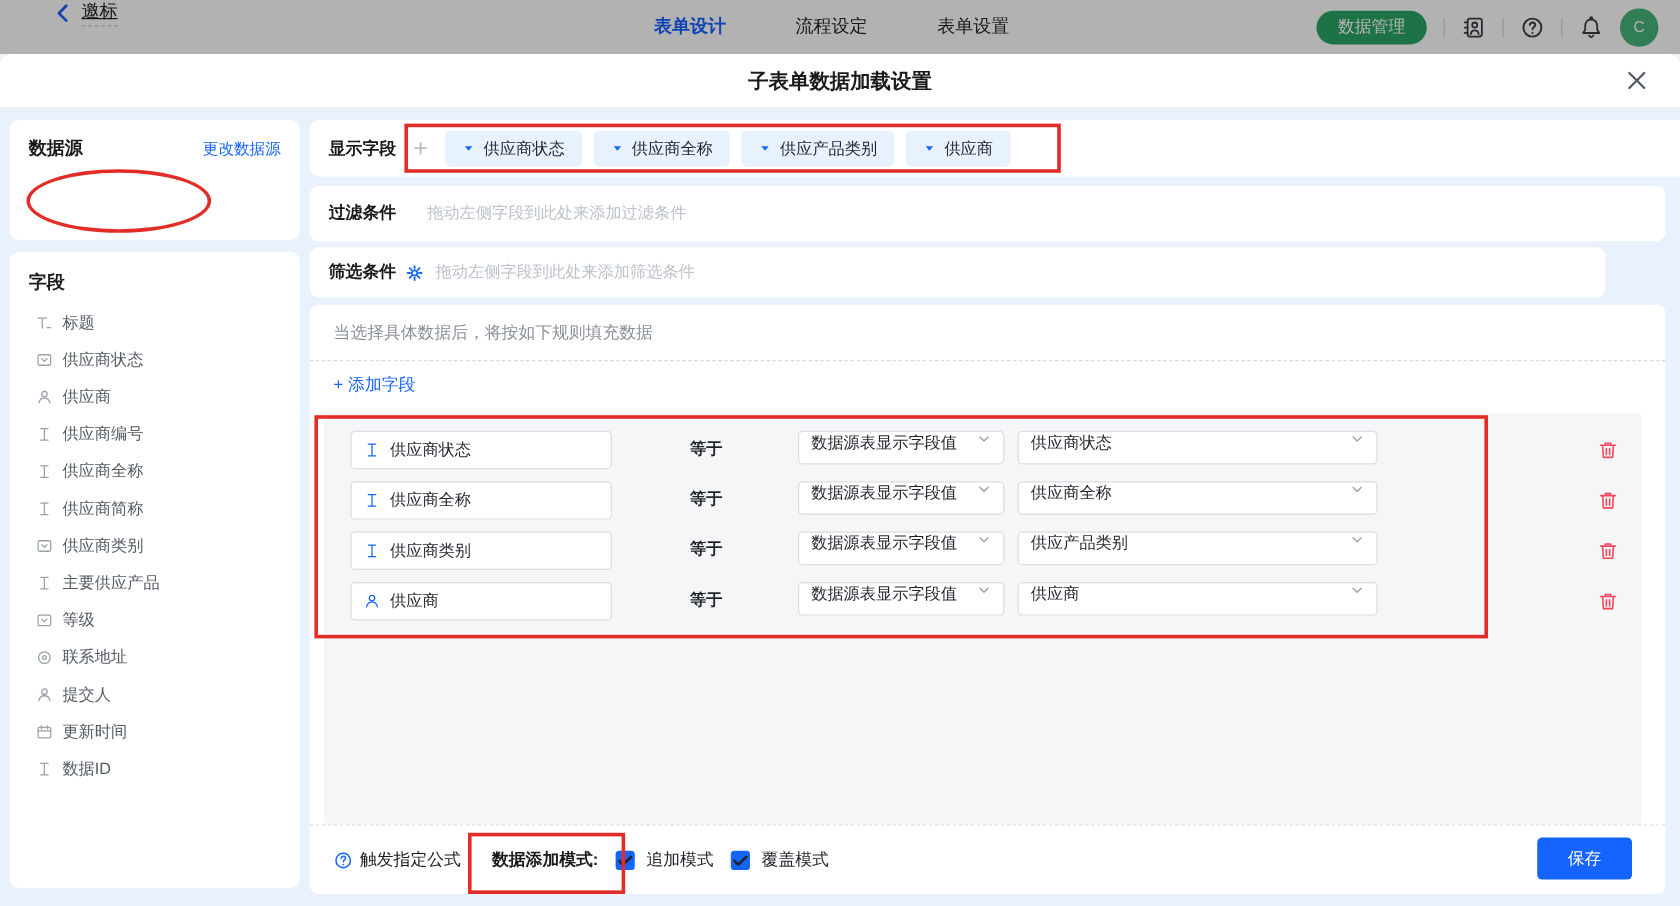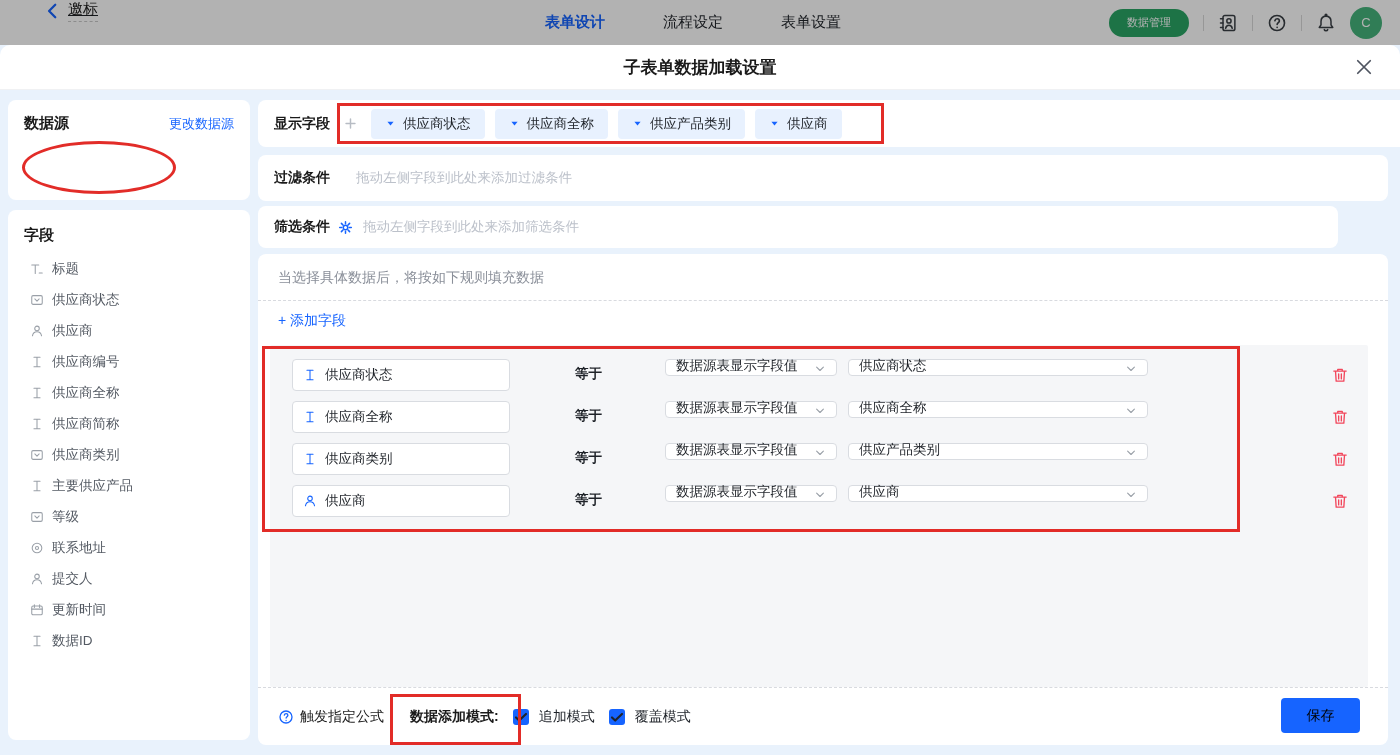--- a/index.html
+++ b/index.html
@@ -9,21 +9,21 @@
   
   .topbar { position:absolute; left:0; top:0; width:1400px; height:45px; background:#ffffff; display:flex; align-items:flex-start;text-decoration:underline; }
   .topbar::after { content:""; position:absolute; inset:0; background:rgba(0,0,0,0.30); z-index:5; }
   .tb-back { display:flex; align-items:center; gap:6px; margin-left:44px; cursor:pointer; }
   .tb-back .icn { width:18px; height:18px; color:#1664ff; }
   .tb-title { font-size:15px; color:#1a1a1a; padding-bottom:2px; border-bottom:1px dashed #c9c9c9; }
   .tb-tabs { position:absolute; left:545px; top:0; height:45px; display:flex; align-items:center; gap:58px; }
   .tb-tab { font-size:15px; color:#1f2329; cursor:pointer; white-space:nowrap; }
   .tb-tab.active { color:#1664ff; font-weight:600; }
   .tb-right { position:absolute; right:18px; top:0; height:45px; display:flex; align-items:center; gap:14px; }
-  .pill-btn { background:#2aa565; color:#fff; font-size:11px; height:28px; padding:0 18px; border-radius:14px; border:none; display:flex; align-items:center; cursor:pointer; }
+  .pill-btn { background:#2aa565; color:#fff; font-size:14px; height:28px; padding:0 18px; border-radius:14px; border:none; display:flex; align-items:center; cursor:pointer; }
   .tb-sep { width:1px; height:16px; background:#d8d8d8; }
   .tb-icn { width:20px; height:20px; color:#3a3f45; cursor:pointer; }
   .avatar { width:32px; height:32px; border-radius:50%; background:#45b37b; color:#fff; font-size:13px; display:flex; align-items:center; justify-content:center; cursor:pointer; }
 
   
   .modal-head { position:absolute; left:0; top:45px; width:1400px; height:45px; background:#fff; border-radius:10px 10px 0 0; border-bottom:1px solid #f0f1f3; display:flex; align-items:center; justify-content:center; z-index:2; }
   .modal-title { font-size:17px; font-weight:600; color:#1a1a1a; }
   .modal-close { position:absolute; right:26px; top:12px; width:20px; height:20px; color:#4e5советa; color:#4e5460; cursor:pointer; }
 
   .card { position:absolute; background:#fff; border-radius:8px; }
@@ -60,38 +60,38 @@
   
   .rules-card { left:258px; top:254px; width:1130px; height:491px; }
   .rules-header { padding:15px 20px 13px; font-size:14px; color:#8a8f99; border-bottom:1px dashed #d8dadf; }
   .add-field { margin:11px 20px; font-size:14px; color:#1664ff; cursor:pointer; display:inline-block; }
   .rules-panel { position:absolute; left:12px; top:91px; width:1098px; height:342px; background:#f5f6f8; border-radius:2px; }
   .rule-row { position:absolute; left:0; width:100%; height:32px; }
   .rule-row .fbox { position:absolute; left:22px; top:0; width:218px; height:32px; background:#fff; border:1px solid #d9dce1; border-radius:4px; display:flex; align-items:center; gap:8px; padding:0 10px; }
   .rule-row .fbox .icn { width:14px; height:14px; color:#1664ff; flex:none; }
   .rule-row .fbox .lbl { font-size:13.5px; color:#1f2329; }
   .op { position:absolute; left:305px; top:6px; font-size:13.5px; font-weight:600; color:#1f2329; }
-  .select { position:absolute; top:0; height:17px; background:#fff; border:1px solid #d9dce1; border-radius:4px; display:flex; align-items:flex-end; justify-content:space-between; padding:0 10px; cursor:pointer; }
+  .select { position:absolute; top:0; height:28px; background:#fff; border:1px solid #d9dce1; border-radius:4px; display:flex; align-items:flex-start; justify-content:space-between; padding:0 10px; cursor:pointer; }
   .sel1 { left:395px; width:172px; }
   .sel2 { left:578px; width:300px; }
   .select .lbl { font-size:13.5px; color:#1f2329; white-space:nowrap; }
   .select .arr { width:12px; height:12px; color:#9aa0a8; flex:none; }
   .trash { position:absolute; left:1061px; top:7px; width:18px; height:18px; color:#f2475c; cursor:pointer; }
 
   .rules-footer { position:absolute; left:0; top:433px; width:100%; height:58px; border-top:1px dashed #d8dadf; display:flex; align-items:center; padding:0 20px; }
   .help-icn { width:16px; height:16px; color:#1664ff; flex:none; }
   .ft-label { font-size:14px; color:#1a1a1a; margin-left:6px; }
   .ft-select { margin-left:12px; width:136px; height:36px; background:#fff; border:1px solid #d9dce1; border-radius:4px; display:flex; align-items:center; justify-content:space-between; padding:0 10px; cursor:pointer; }
   .ft-select .lbl { font-size:14px; color:#1f2329; white-space:nowrap; }
   .ft-select .arr { width:12px; height:12px; color:#b3b8c0; }
   .mode-label { font-size:14px; font-weight:600; color:#1a1a1a; margin-left:26px; }
   .cb-group { display:flex; align-items:center; gap:10px; margin-left:14px; cursor:pointer; }
   .checkbox { width:16px; height:16px; background:#1664ff; border-radius:3px; display:flex; align-items:center; justify-content:center; }
   .cb-lbl { font-size:14px; color:#1f2329;font-family:Liberation Serif, serif; }
-  .save-btn { position:absolute; right:28px; top:10px; width:79px; height:35px; background:#1664ff; border:none; border-radius:4px; color:#000000; font-size:14px; cursor:pointer; }
+  .save-btn { position:absolute; right:28px; top:10px; width:79px; height:35px; background:#1664ff; border:none; border-radius:4px; color:#ffffff; font-size:14px; cursor:pointer; }
 
   
   .anno { position:absolute; border:3px solid #e22c28; z-index:6; pointer-events:none; }
   .anno-ellipse { left:22px; top:141px; width:154px; height:53px; border-radius:50%; }
   .anno-tags { left:337px; top:103px; width:547px; height:41px; }
   .anno-rules { left:262px; top:346px; width:978px; height:186px; }
   .anno-formula { left:390px; top:694px; width:131px; height:51px; }
 
   .icn svg, .caret svg, .arr svg, .gear svg, .trash svg, .mini-plus svg, .help-icn svg, .checkbox svg, .tb-icn svg, .modal-close svg { width:100%; height:100%; display:block; }
 </style>

